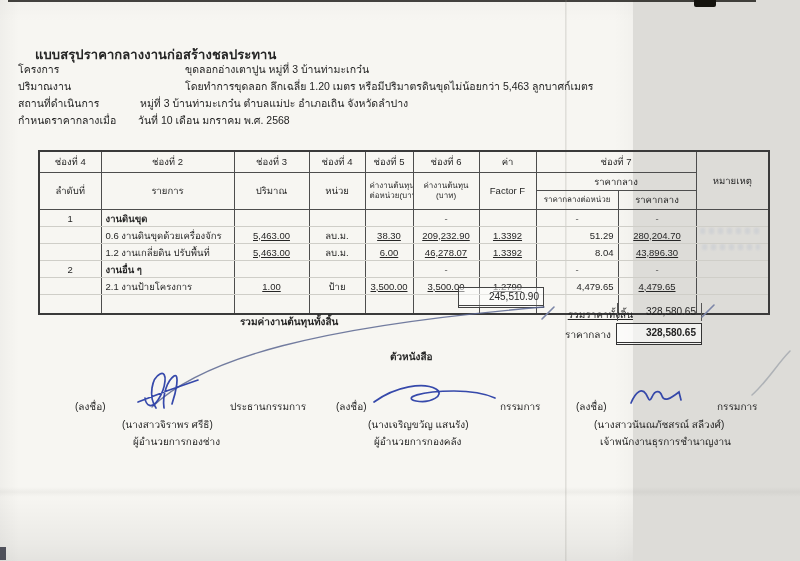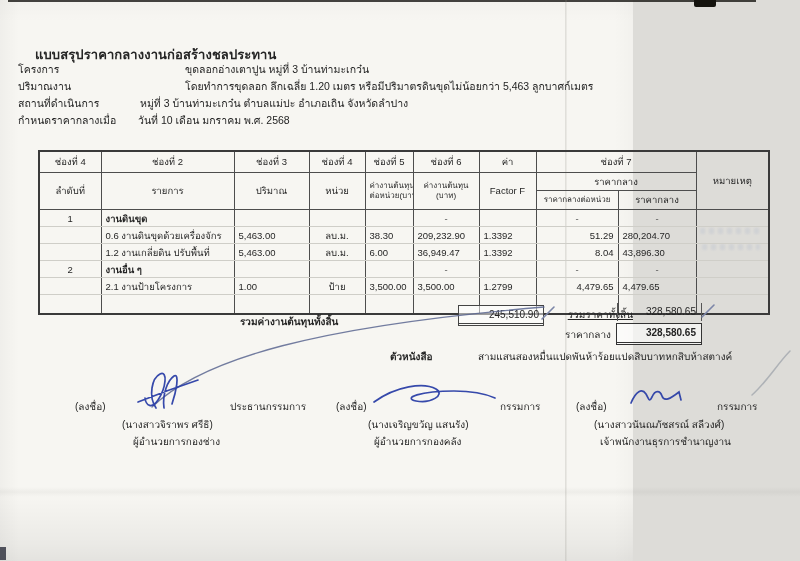--- a/index.html
+++ b/index.html
@@ -41,29 +41,29 @@
   tr.h1 th{height:20px;}
   tr.h2 th{height:17px;}
   tr.h3 th{height:18px;}
   th.small2{font-size:8px;line-height:1.2;}
   tr.body td{height:16px;border-top:1px solid #cfcec8;border-bottom:1px solid #cfcec8;}
   tr.body:first-of-type td{border-top:1px solid #4d4d4d;}
   tr.bodylast td{height:18px;border-bottom:2px solid #3a3a3a;}
   td.c-num{text-align:center;font-weight:bold;}
   td.c-item{padding-left:3px;}
   td.c-item.main{font-weight:bold;}
-  td.r{text-align:left;padding-right:6px;}
+  td.r{text-align:center;padding-right:6px;text-decoration:underline;}
   td.r-pad{text-align:right;padding-right:13px;}
   td.dash{text-align:center;color:#555;}
   
   .abs{position:absolute;white-space:nowrap;}
   .tot-label{font-size:10px;font-weight:bold;}
   .tot-label2{font-size:10px;}
   .valbox{position:absolute;font-size:10px;text-align:right;line-height:17px;}
-  .box1{left:458px;top:305px;width:80px;height:17px;border:1px solid #444;
+  .box1{left:458px;top:287px;width:80px;height:17px;border:1px solid #444;
     border-bottom:3px double #444;padding-right:4px;background:rgba(255,255,255,.5);}
   .box2{left:617px;top:303px;width:78px;height:18px;border-left:1px solid #555;border-right:1px solid #555;padding-right:5px;}
   .box3{left:616px;top:323px;width:79px;height:18px;border:1.5px solid #333;
     border-bottom:3px double #333;font-weight:bold;padding-right:5px;background:rgba(255,255,255,.6);}
   .words-label{font-size:10px;font-weight:bold;}
   .words-text{font-size:10px;}
   
   .comm-title{font-size:10.5px;font-weight:bold;}
   .sig-text{font-size:10px;}
   svg.ink{position:absolute;overflow:visible;}
@@ -169,21 +169,21 @@
       <td class="r-pad">51.29</td>
       <td class="r">280,204.70</td>
       <td></td>
     </tr>
     <tr class="body">
       <td></td>
       <td class="c-item">1.2 งานเกลี่ยดิน ปรับพื้นที่</td>
       <td class="r">5,463.00</td>
       <td style="text-align:center">ลบ.ม.</td>
       <td class="r">6.00</td>
-      <td class="r">36,949.47</td>
+      <td class="r">46,278.07</td>
       <td class="r">1.3392</td>
       <td class="r-pad">8.04</td>
       <td class="r">43,896.30</td>
       <td></td>
     </tr>
     <tr class="body">
       <td class="c-num">2</td>
       <td class="c-item main">งานอื่น ๆ</td>
       <td></td>
       <td></td>
@@ -222,21 +222,20 @@
     </table>
 
   <div class="abs tot-label" style="left:240px;top:314px;width:208px;text-align:left;">รวมค่างานต้นทุนทั้งสิ้น</div>
   <div class="valbox box1">245,510.90</div>
   <div class="abs tot-label2" style="left:545px;top:307px;width:88px;text-align:right;text-decoration:underline;">รวมราคาทั้งสิ้น</div>
   <div class="valbox box2">328,580.65</div>
   <div class="abs tot-label2" style="left:525px;top:327px;width:86px;text-align:right;">ราคากลาง</div>
   <div class="valbox box3">328,580.65</div>
 
   <div class="abs words-label" style="left:390px;top:349px;">ตัวหนังสือ</div>
-  <div class="abs words-text" style="left:478px;top:349px;">สามแสนสองหมื่นแปดพันห้าร้อยแปดสิบบาทหกสิบห้าสตางค์</div>
 
   <svg class="ink" style="left:540px;top:303px;" width="18" height="20">
     <path d="M2,16 L14,4" stroke="#7c86a8" stroke-width="1.6" fill="none" stroke-linecap="round"></path>
   </svg>
   <svg class="ink" style="left:700px;top:301px;" width="18" height="20">
     <path d="M2,16 L14,4" stroke="#7c86a8" stroke-width="1.6" fill="none" stroke-linecap="round"></path>
   </svg>
   <svg class="ink" style="left:748px;top:345px;" width="50" height="55">
     <path d="M4,50 C 18,38 30,18 42,6" stroke="#9aa0a8" stroke-width="1.5" fill="none" stroke-linecap="round" opacity="0.7"></path>
   </svg>

